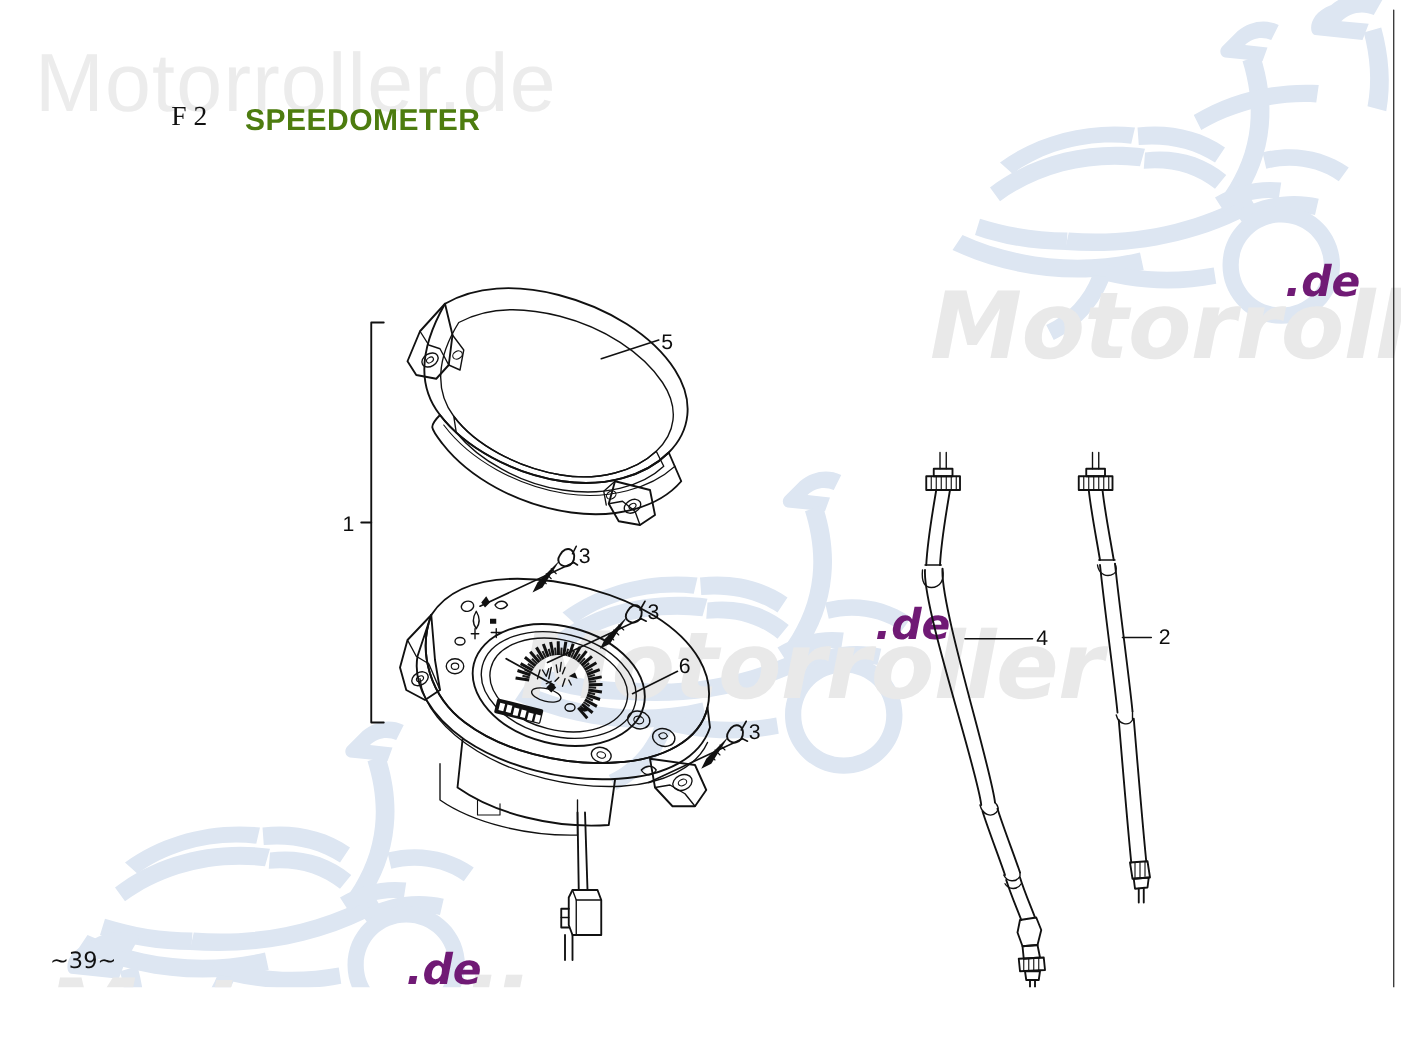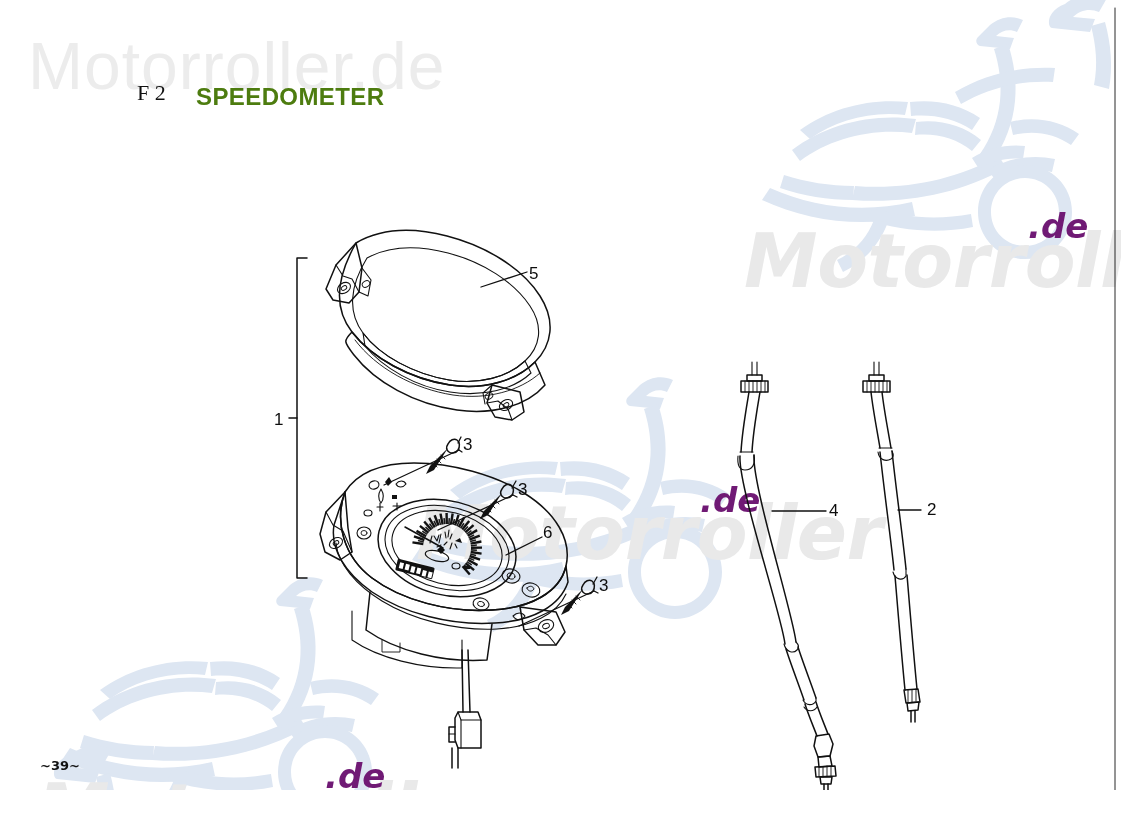--- a/index.html
+++ b/index.html
@@ -88,22 +88,22 @@
     letter-spacing: 0.4px;
     color: #4d7c0f;
     white-space: nowrap;
   }
   #page-number {
     position: absolute;
     z-index: 3;
     left: 40px;
     top: 758px;
     font-family: "DejaVu Sans", sans-serif;
-    font-weight: bold;
-    font-size: 13px;
+    font-weight: normal;
+    font-size: 18px;
     color: #111;
     white-space: nowrap;
   }
 </style>
 </head>
 <body>
 
 <div id="page">
 
   <div id="watermarks">

